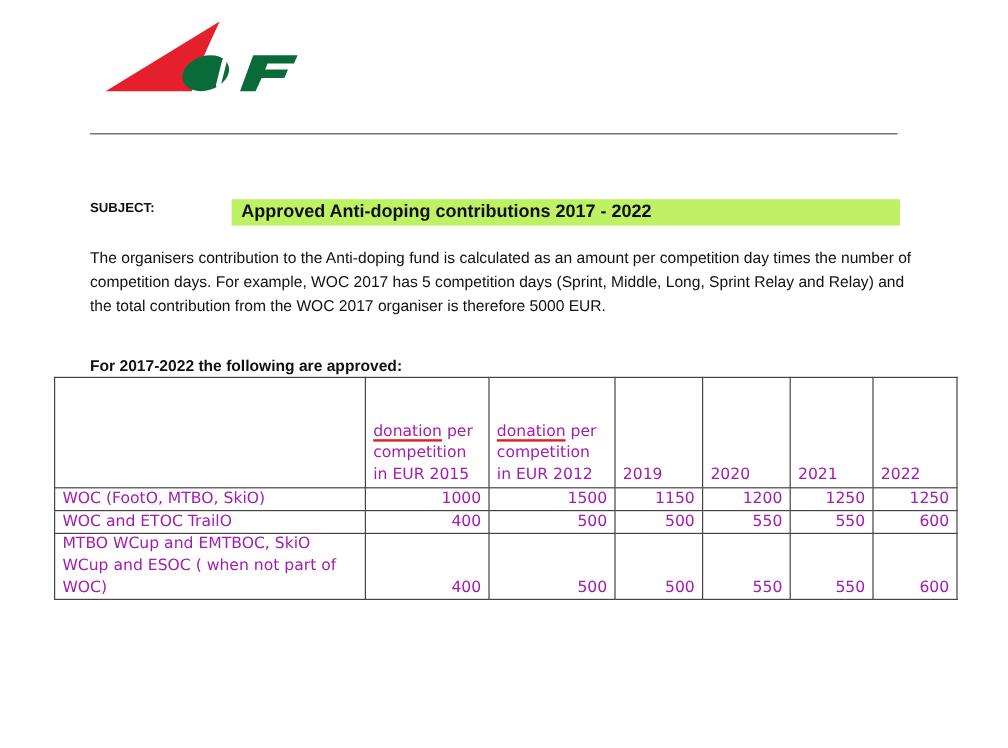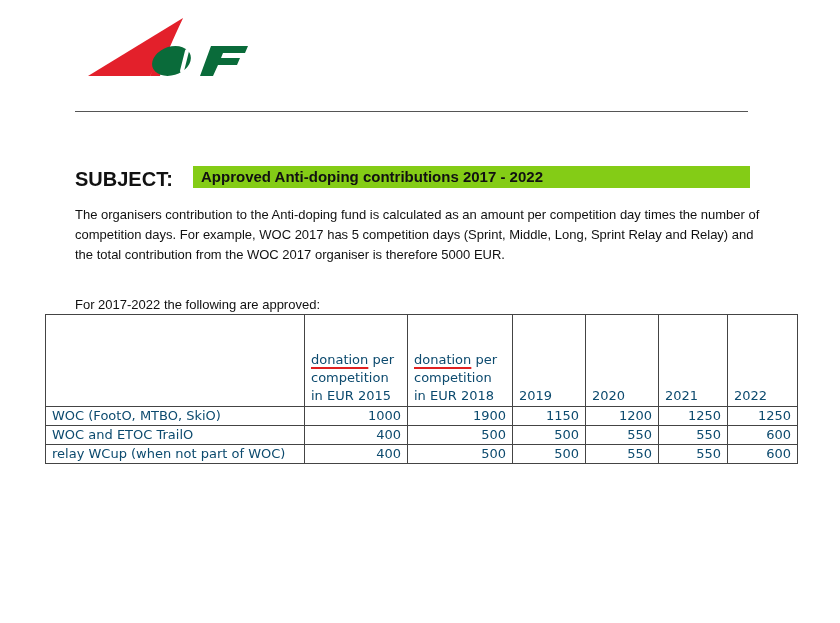--- a/index.html
+++ b/index.html
@@ -1,25 +1,25 @@
 <!DOCTYPE html>
 <html><head>
   <meta charset="utf-8">
   <style>
     html, body { margin: 0; padding: 0; background: #ffffff; }
     body { width: 840px; height: 623px; position: relative; overflow: hidden; color: #111; }
     .logo { position: absolute; left: 88px; top: 18px; width: 165px; height: 62px; }
     .rule { position: absolute; left: 75px; top: 111px; width: 673px; height: 1px; background: #555; }
     .subject-row { position: absolute; left: 75px; top: 166px; width: 675px; height: 22px; }
-    .subject-label { position: absolute; left: 0; top: 2px; font-family: "Liberation Sans", sans-serif; font-weight: bold; font-size: 20px; }
-    .subject-bar { position: absolute; left: 118px; top: 0; width: 557px; height: 22px; background: #84cc16; }
+    .subject-label { position: absolute; left: 0; top: 2px; font-family: "Liberation Sans", sans-serif; font-weight: bold; font-size: 11px; }
+    .subject-bar { position: absolute; left: 118px; top: 0; width: 557px; height: 22px; background: #bef264; }
     .subject-title { position: absolute; left: 8px; top: 2px; font-family: "Liberation Sans", sans-serif; font-weight: bold; font-size: 15px; white-space: nowrap; }
     .intro { position: absolute; left: 75px; top: 205px; width: 690px; font-family: "Liberation Sans", sans-serif; font-size: 13px; line-height: 20px; }
-    .approved { position: absolute; left: 75px; top: 297px; font-family: "Liberation Sans", sans-serif; font-weight: normal; font-size: 13px; }
-    table.contrib { position: absolute; left: 45px; top: 314px; border-collapse: collapse; font-family: "DejaVu Sans", sans-serif; font-size: 13px; color: #0c4a6e; }
+    .approved { position: absolute; left: 75px; top: 297px; font-family: "Liberation Sans", sans-serif; font-weight: bold; font-size: 13px; }
+    table.contrib { position: absolute; left: 45px; top: 314px; border-collapse: collapse; font-family: "DejaVu Sans", sans-serif; font-size: 13px; color: #a21caf; }
     table.contrib td, table.contrib th { border: 1px solid #444; padding: 0 6px; vertical-align: bottom; font-weight: normal; line-height: 18px; }
     table.contrib th { text-align: left; height: 90px; padding-bottom: 1px; }
     th.year { text-align: right; }
     td.num { text-align: right; margin-top: 21px; }
     td.label { text-align: left; }
     .squiggle { text-decoration: underline; text-decoration-color: #e02020; text-decoration-thickness: 2px; text-underline-offset: 3px; }
   </style>
 </head>
 <body>
 
@@ -49,47 +49,47 @@
       <tr>
     <th style="width:246px"></th>
     <th style="width:90px">
       <span class="squiggle">donation</span><span> per</span><br>
       <span>competition</span><br>
       <span>in EUR 2015</span>
     </th>
     <th style="width:92px">
       <span class="squiggle">donation</span><span> per</span><br>
       <span>competition</span><br>
-      <span>in EUR 2018</span>
+      <span>in EUR 2012</span>
     </th>
     <th class="year" style="width:60px">2019</th>
     <th class="year" style="width:60px">2020</th>
     <th class="year" style="width:56px">2021</th>
     <th class="year" style="width:57px">2022</th>
   </tr>
   <tr>
     <td class="label">WOC (FootO, MTBO, SkiO)</td>
     <td class="num">1000</td>
-    <td class="num">1900</td>
+    <td class="num">1500</td>
     <td class="num">1150</td>
     <td class="num">1200</td>
     <td class="num">1250</td>
     <td class="num">1250</td>
   </tr>
   <tr>
     <td class="label">WOC and ETOC TrailO</td>
     <td class="num">400</td>
     <td class="num">500</td>
     <td class="num">500</td>
     <td class="num">550</td>
     <td class="num">550</td>
     <td class="num">600</td>
   </tr>
   <tr>
-    <td class="label">relay WCup (when not part of WOC)</td>
+    <td class="label">MTBO WCup and EMTBOC, SkiO WCup and ESOC ( when not part of WOC)</td>
     <td class="num">400</td>
     <td class="num">500</td>
     <td class="num">500</td>
     <td class="num">550</td>
     <td class="num">550</td>
     <td class="num">600</td>
   </tr>
 </tbody>
   </table>
 

